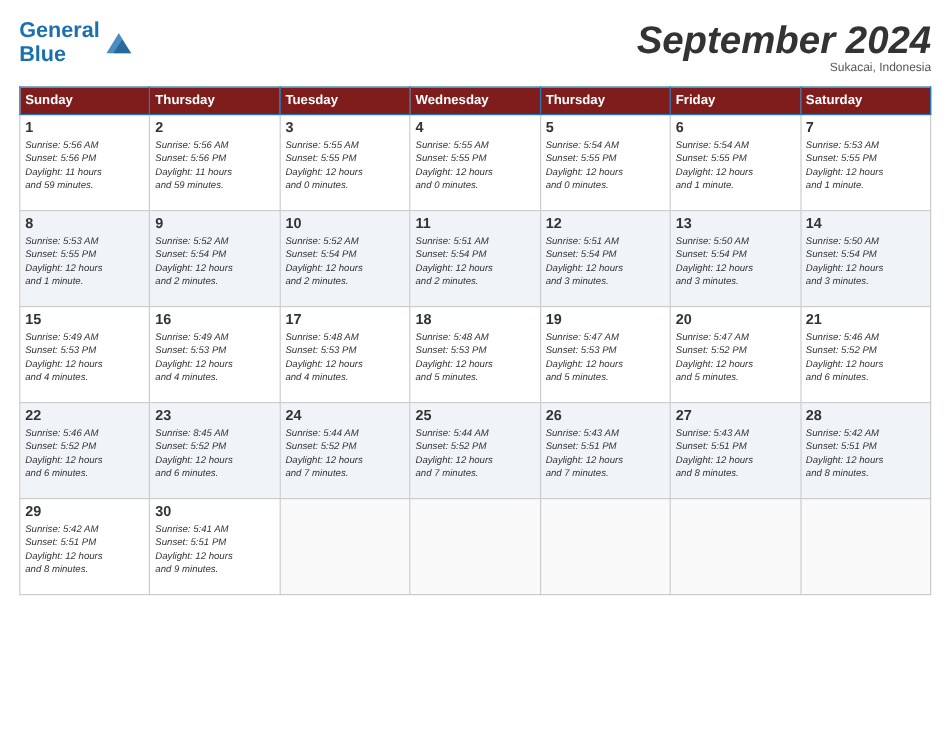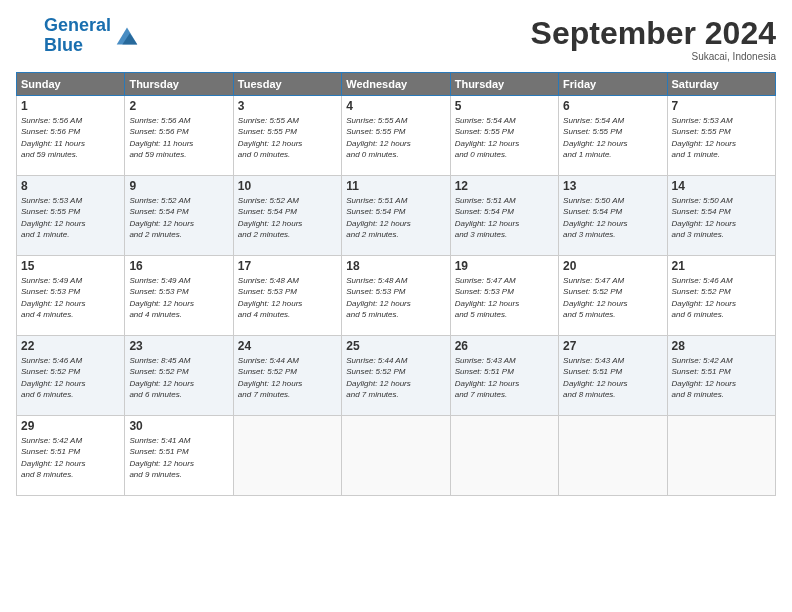--- a/index.html
+++ b/index.html
@@ -18,21 +18,20 @@
     }
     .header {
       display: flex;
       justify-content: space-between;
       align-items: flex-start;
       margin-bottom: 10px;
     }
     .logo {
       display: flex;
       align-items: center;
-      margin-left: 28px;
     }
     .logo-text {
       font-size: 18px;
       font-weight: bold;
       color: #333;
       line-height: 1.1;
     }
     .logo-text span {
       color: #1a6faf;
     }
@@ -42,32 +41,33 @@
       margin-left: 2px;
     }
     .title-block {
       text-align: right;
     }
     .month-title {
       font-size: 32px;
       font-weight: bold;
       color: #333;
       line-height: 1.1;
+      font-style: italic;
     }
     .location {
       font-size: 10px;
       color: #555;
     }
     table {
       width: 100%;
       border-collapse: collapse;
       table-layout: fixed;
     }
     thead tr th {
-      background: #737373;
+      background: #7f1d1d;
       color: #fff;
       font-size: 11px;
       font-weight: bold;
       padding: 5px 4px;
       text-align: left;
       border: 1px solid #2979b9;
     }
     tbody tr td {
       vertical-align: top;
       border: 1px solid #ccc;

